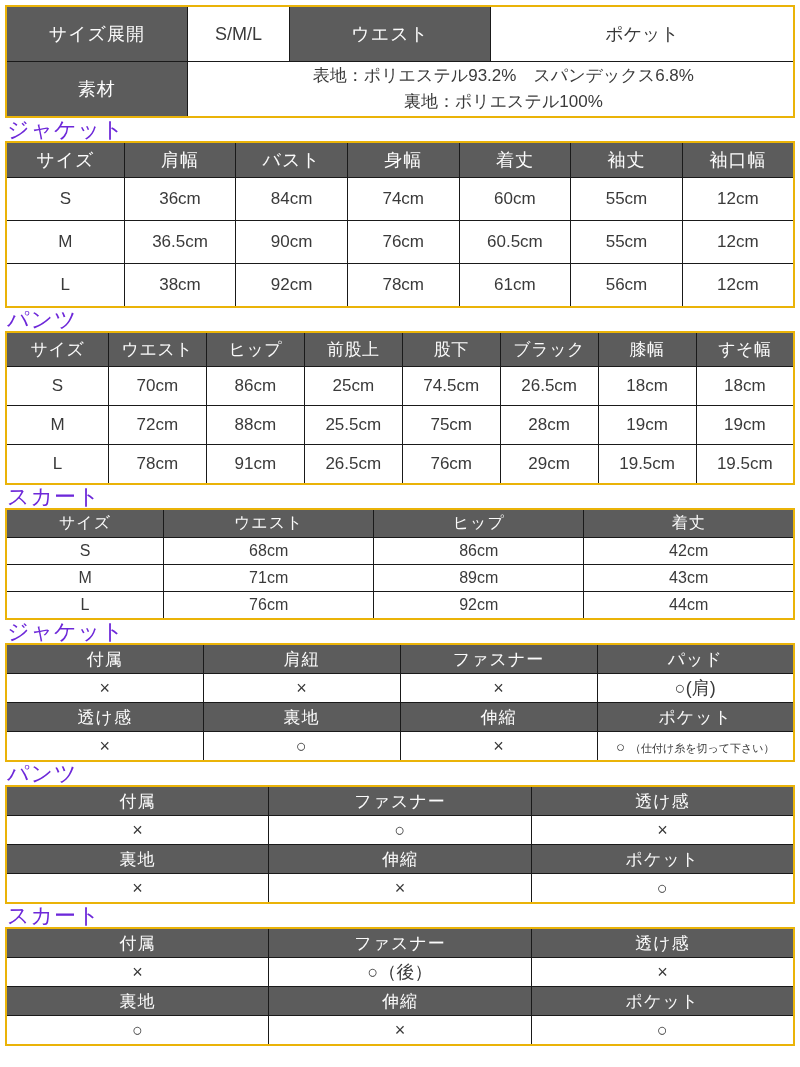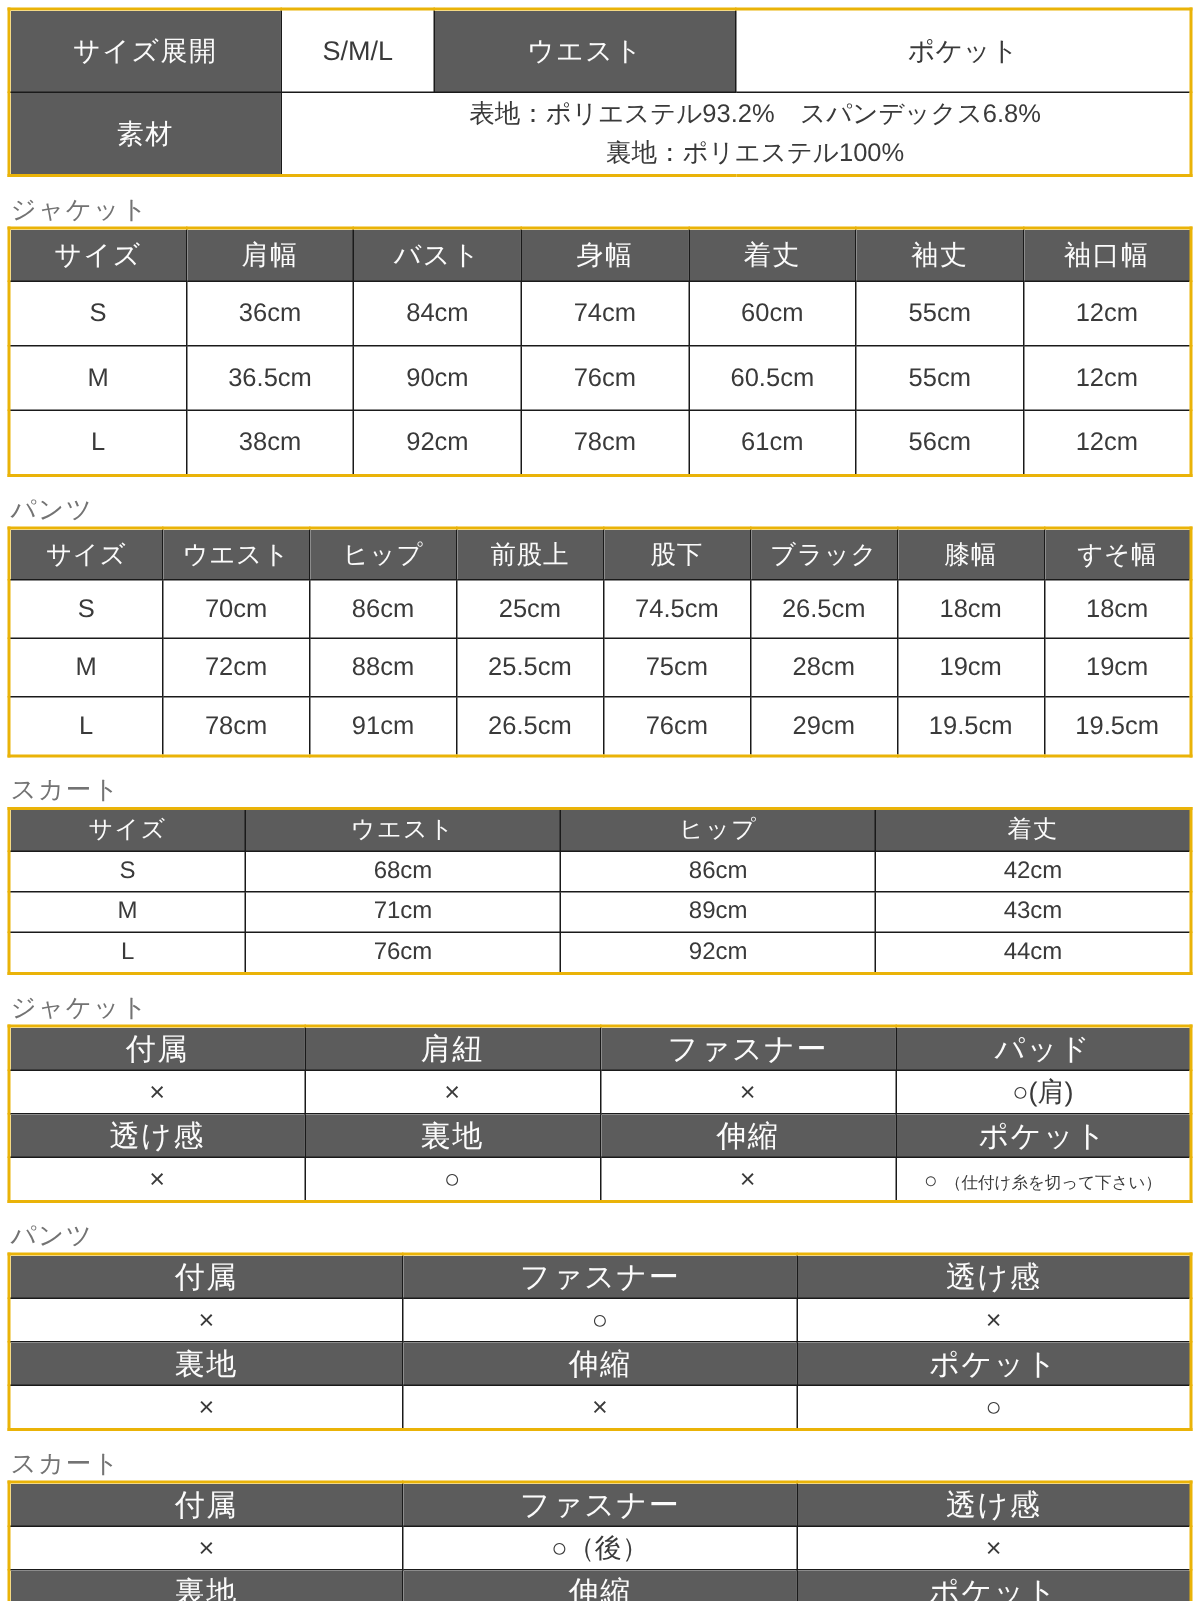--- a/index.html
+++ b/index.html
@@ -32,40 +32,40 @@
   
   .info td { height: 54px; font-size: 18px; }
   .info .hd { font-size: 18px; letter-spacing: 1px; }
   .info .material-lines div { line-height: 26px; font-size: 17px; padding-left: 26px; }
   .info col.c-label { width: 23%; }
   .info col.c-size  { width: 13%; }
   .info col.c-clabel{ width: 25.5%; }
 
   
   .section-label {
-    font-size: 17px;
-    color: #737373;
+    font-size: 22px;
+    color: #6d28d9;
     line-height: 21px;
-    padding: 10px 0 1px 2px;
+    padding: 0 0 1px 2px;
     letter-spacing: 1px;
   }
 
   
   .size-jacket th { height: 34px; font-size: 18px; letter-spacing: 1px; }
   .size-jacket td { height: 42px; font-size: 17px; }
   .size-jacket col.c0 { width: 15%; }
   .size-pants th { height: 33px; font-size: 17px; letter-spacing: 0.5px; }
   .size-pants td { height: 38px; font-size: 17px; }
   .size-pants col.c0 { width: 13%; }
   .size-skirt th { height: 27px; font-size: 16px; letter-spacing: 1px; }
   .size-skirt td { height: 26px; font-size: 16px; }
   .size-skirt col.c0 { width: 20%; }
 
   
-  .detail-tbl th { height: 28px; font-size: 20px; letter-spacing: 1px; }
+  .detail-tbl th { height: 28px; font-size: 17px; letter-spacing: 1px; }
   .detail-tbl td { height: 28px; font-size: 18px; }
   .detail-tbl td .sym { font-size: 15px; }
   .detail-tbl td .note { font-size: 11px; letter-spacing: 0; }
 </style>
 </head>
 <body>
 
 <div class="page">
 
   <table class="tbl info">

